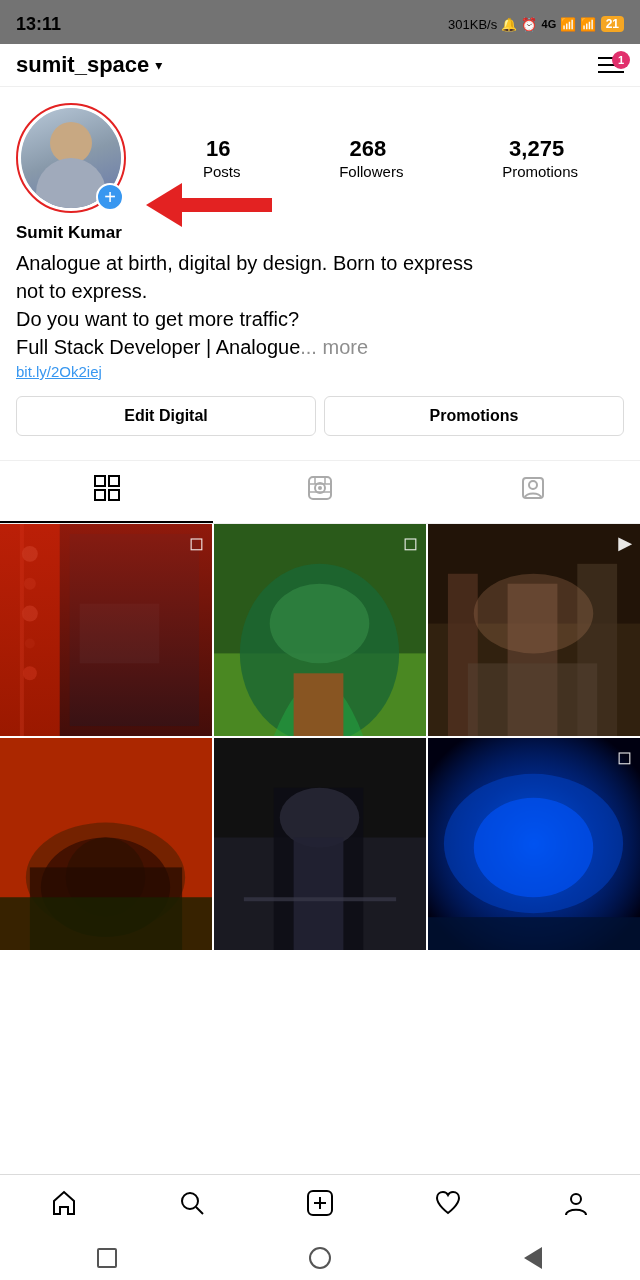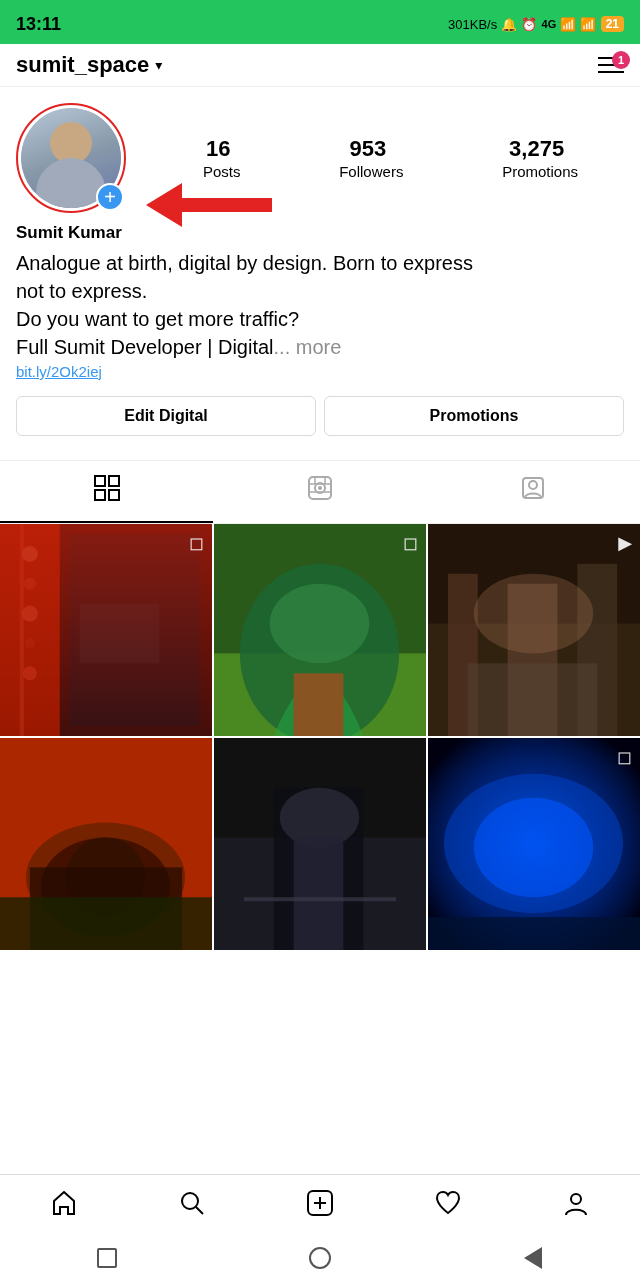--- a/index.html
+++ b/index.html
@@ -11,21 +11,21 @@
       font-family: -apple-system, BlinkMacSystemFont, 'Segoe UI', sans-serif;
       overflow-x: hidden;
     }
 
     
     .status-bar {
       display: flex;
       justify-content: space-between;
       align-items: center;
       padding: 8px 16px 4px;
-      background: #22c55e;
+      background: #737373;
       height: 44px;
     }
     .status-time {
       font-size: 18px;
       font-weight: 700;
       color: #000;
     }
     .status-icons {
       display: flex;
       align-items: center;
@@ -414,21 +414,21 @@
       </div>
       <div class="avatar-plus">+</div>
     </div>
 
     <div class="stats">
       <div class="stat-item">
         <span class="stat-number">16</span>
         <span class="stat-label">Posts</span>
       </div>
       <div class="stat-item">
-        <span class="stat-number">953</span>
+        <span class="stat-number">268</span>
         <span class="stat-label">Followers</span>
       </div>
       <div class="stat-item">
         <span class="stat-number">3,275</span>
         <span class="stat-label">Promotions</span>
       </div>
     </div>
   </div>
 
   <div style="position:relative; height: 0;">
@@ -437,21 +437,21 @@
       <div style="width:90px; height:14px; background:#e32222;"></div>
     </div>
   </div>
 
   <div class="display-name">Sumit Kumar</div>
 
   <div class="bio">
     <span>Analogue at birth, digital by design. Born to express</span><br>
     <span>not to express.</span><br>
     <span>Do you want to get more traffic?</span><br>
-    <span>Full Sumit Developer | Digital</span><span class="bio-more">... more</span>
+    <span>Full Stack Developer | Analogue</span><span class="bio-more">... more</span>
   </div>
   <a class="bio-link" href="#">bit.ly/2Ok2iej</a>
 
   <div class="action-buttons">
     <button class="btn">Edit Digital</button>
     <button class="btn">Promotions</button>
   </div>
 </div>
 
 <div class="tab-bar">

